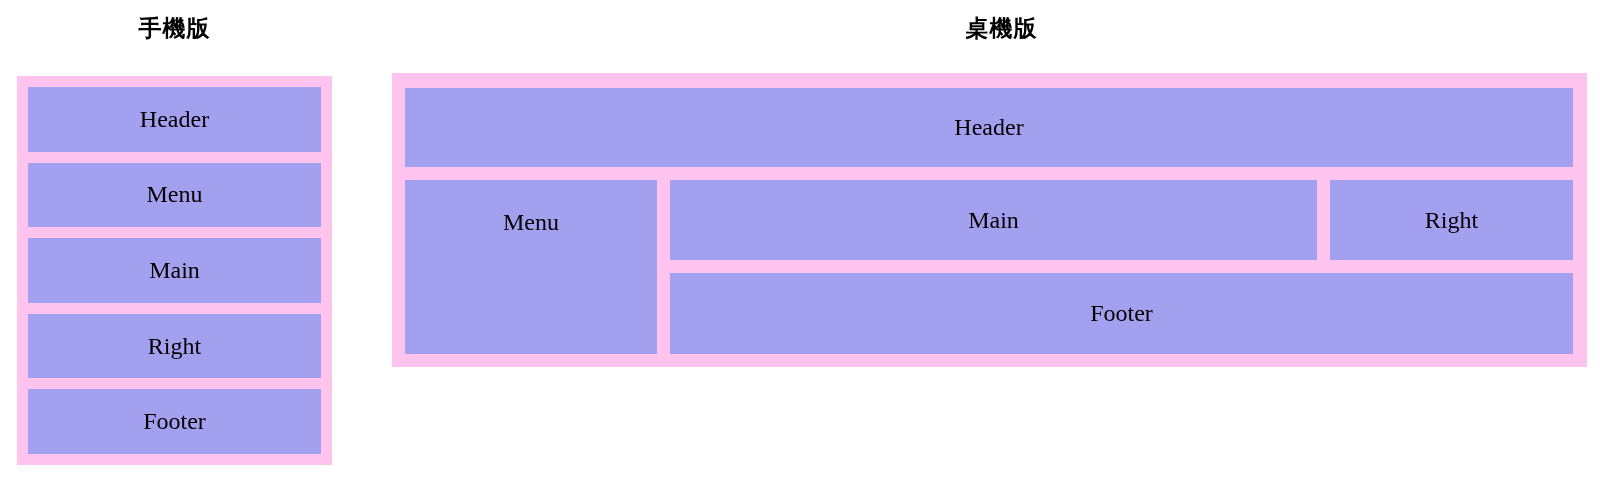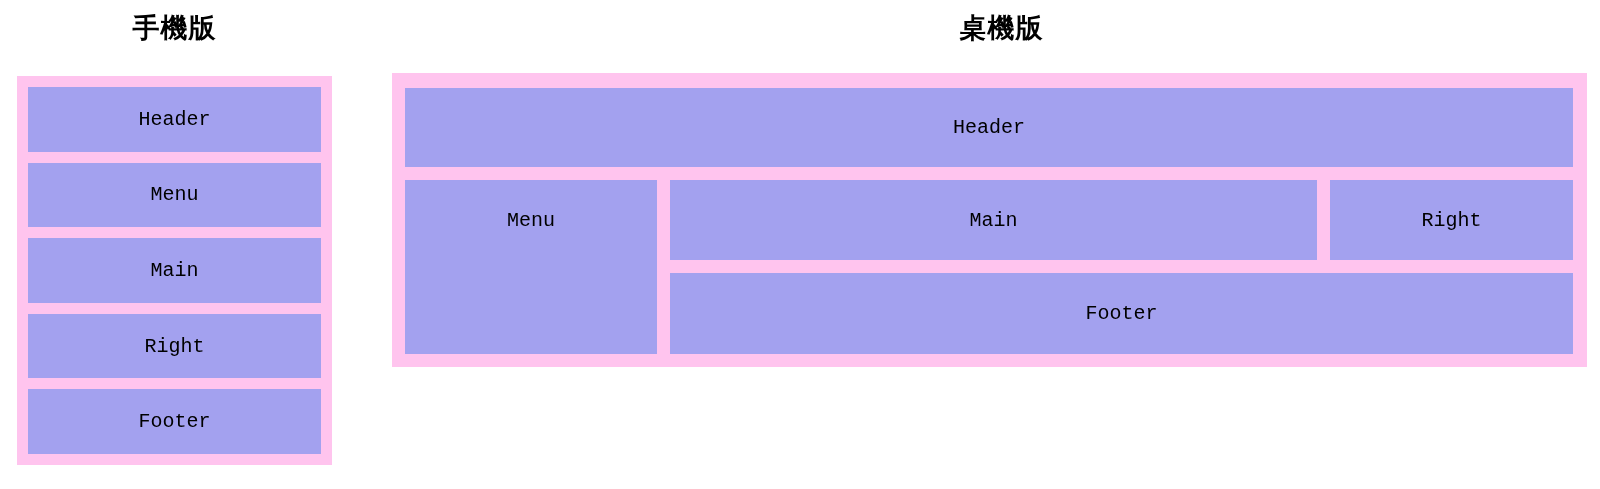--- a/index.html
+++ b/index.html
@@ -17,33 +17,33 @@
     overflow: hidden;
     font-family: "Liberation Sans", "DejaVu Sans", sans-serif;
   }
 
   .section-title {
     position: absolute;
     top: 6px;
     height: 44px;
     line-height: 44px;
     text-align: center;
-    font-size: 27px;
+    font-size: 23px;
     font-weight: 700;
     color: var(--text);
     letter-spacing: 1px;
   }
   .mobile-title  { left: 17px;  width: 315px; }
   .desktop-title { left: 404px; width: 1195px; }
 
   .block {
     background: var(--block-bg);
     color: var(--text);
-    font-family: Liberation Mono, monospace;
-    font-size: 20px;
+    font-family: Liberation Serif, serif;
+    font-size: 24px;
     display: flex;
     align-items: center;
     justify-content: center;
   }
 
   
   .mobile-container {
     position: absolute;
     left: 17px;
     top: 76px;

